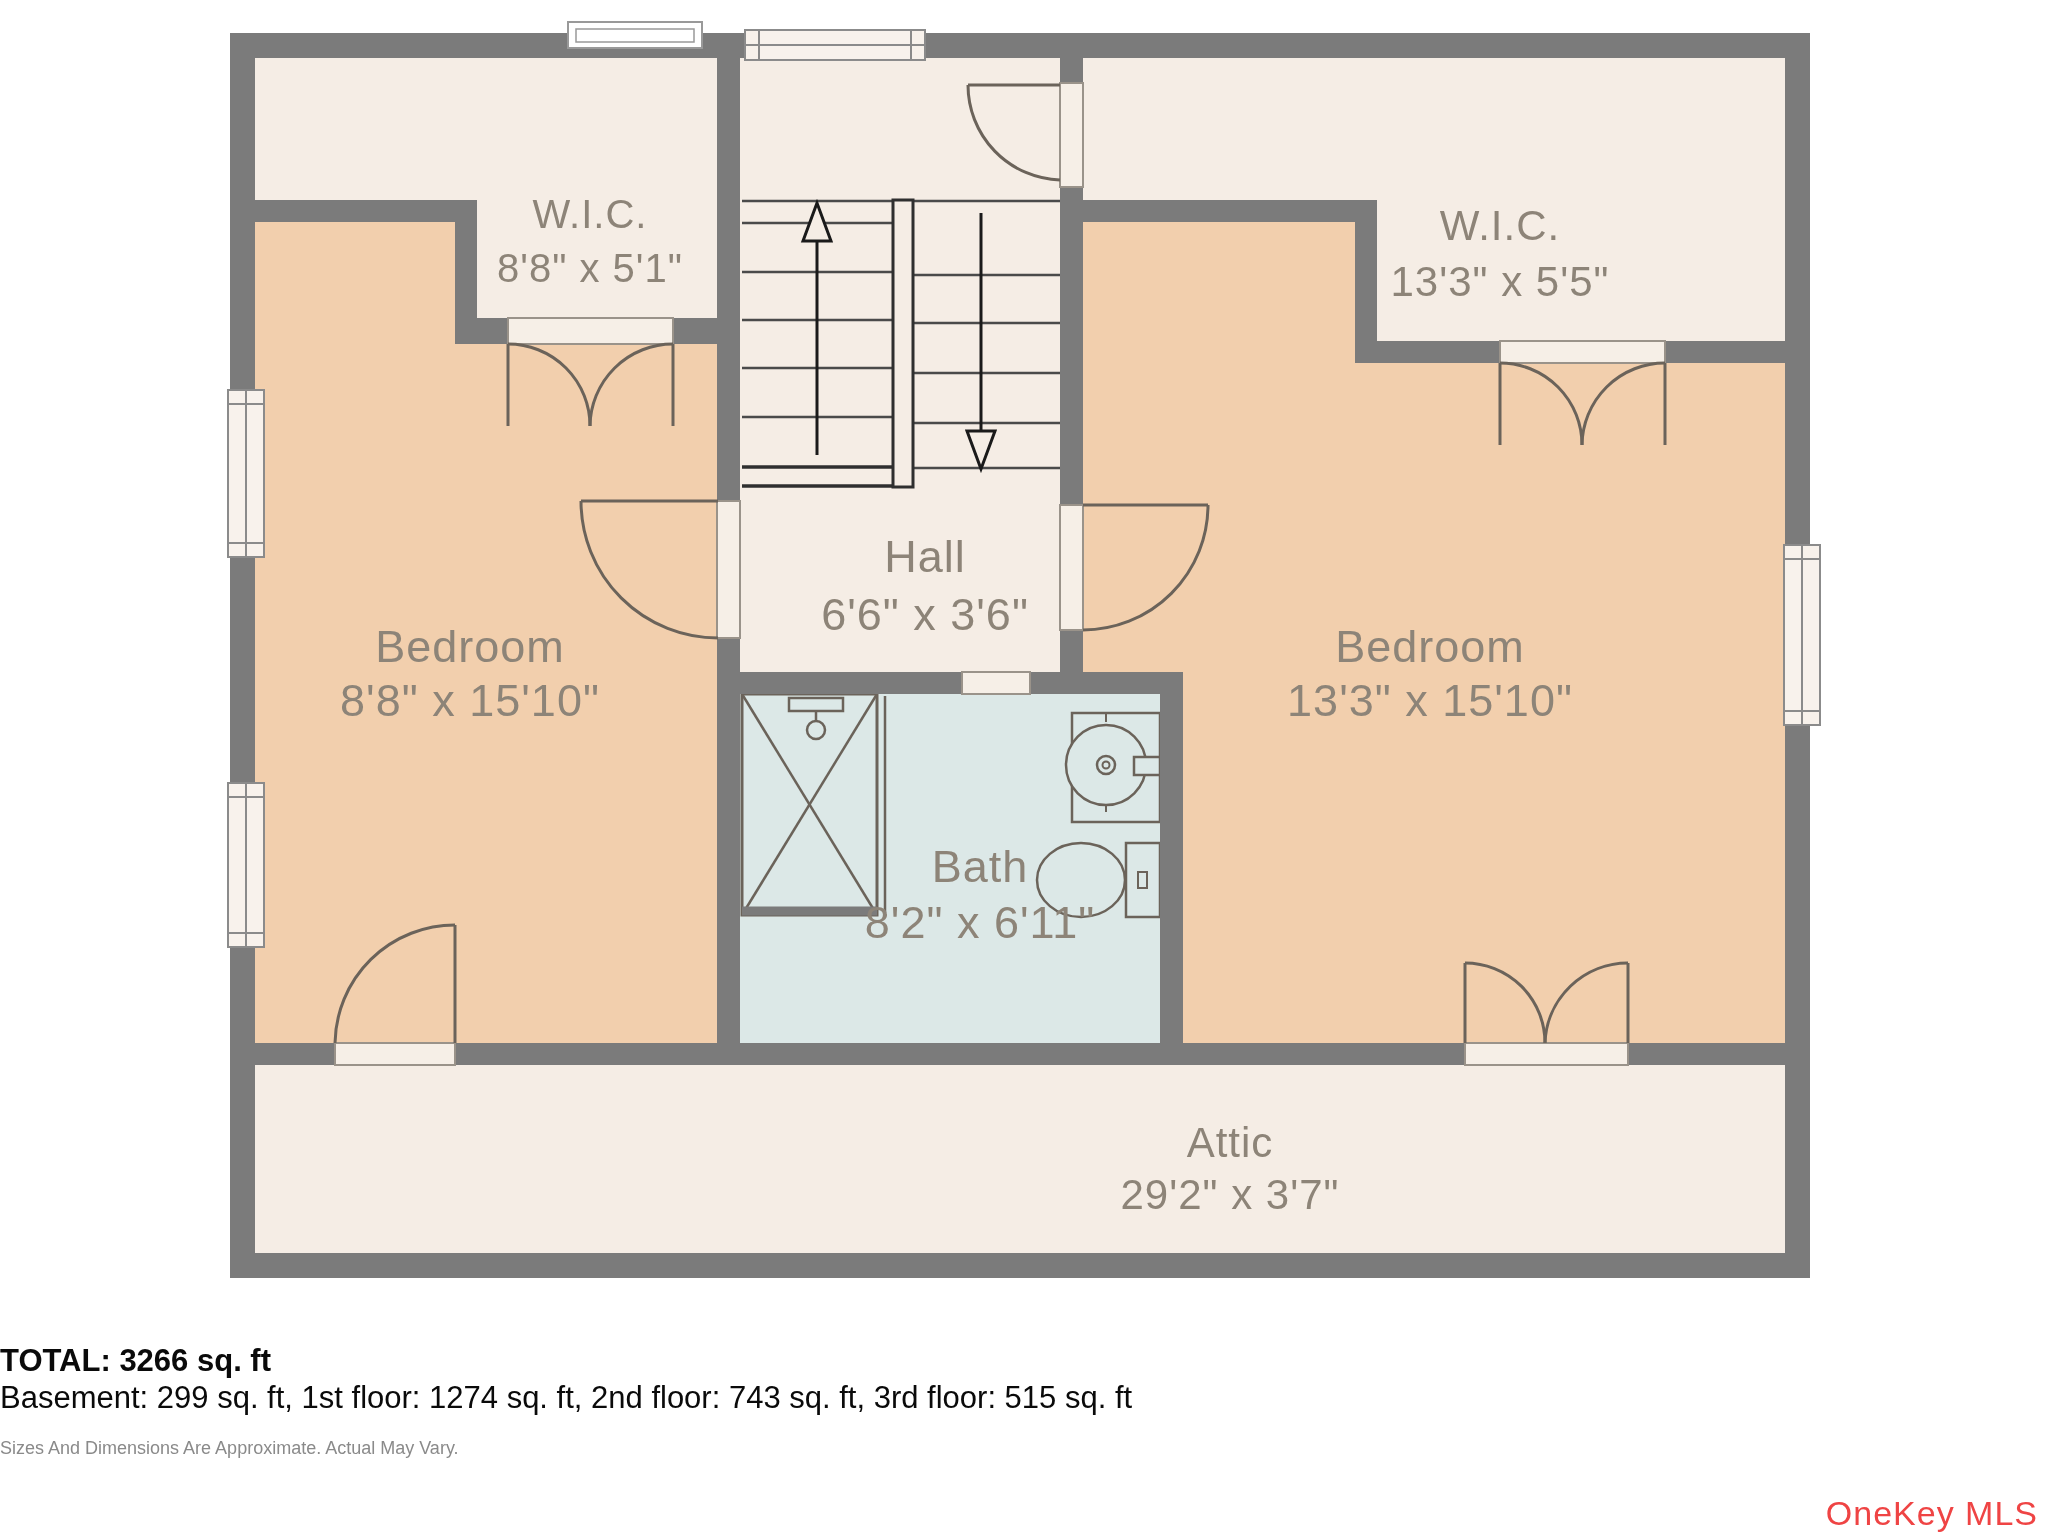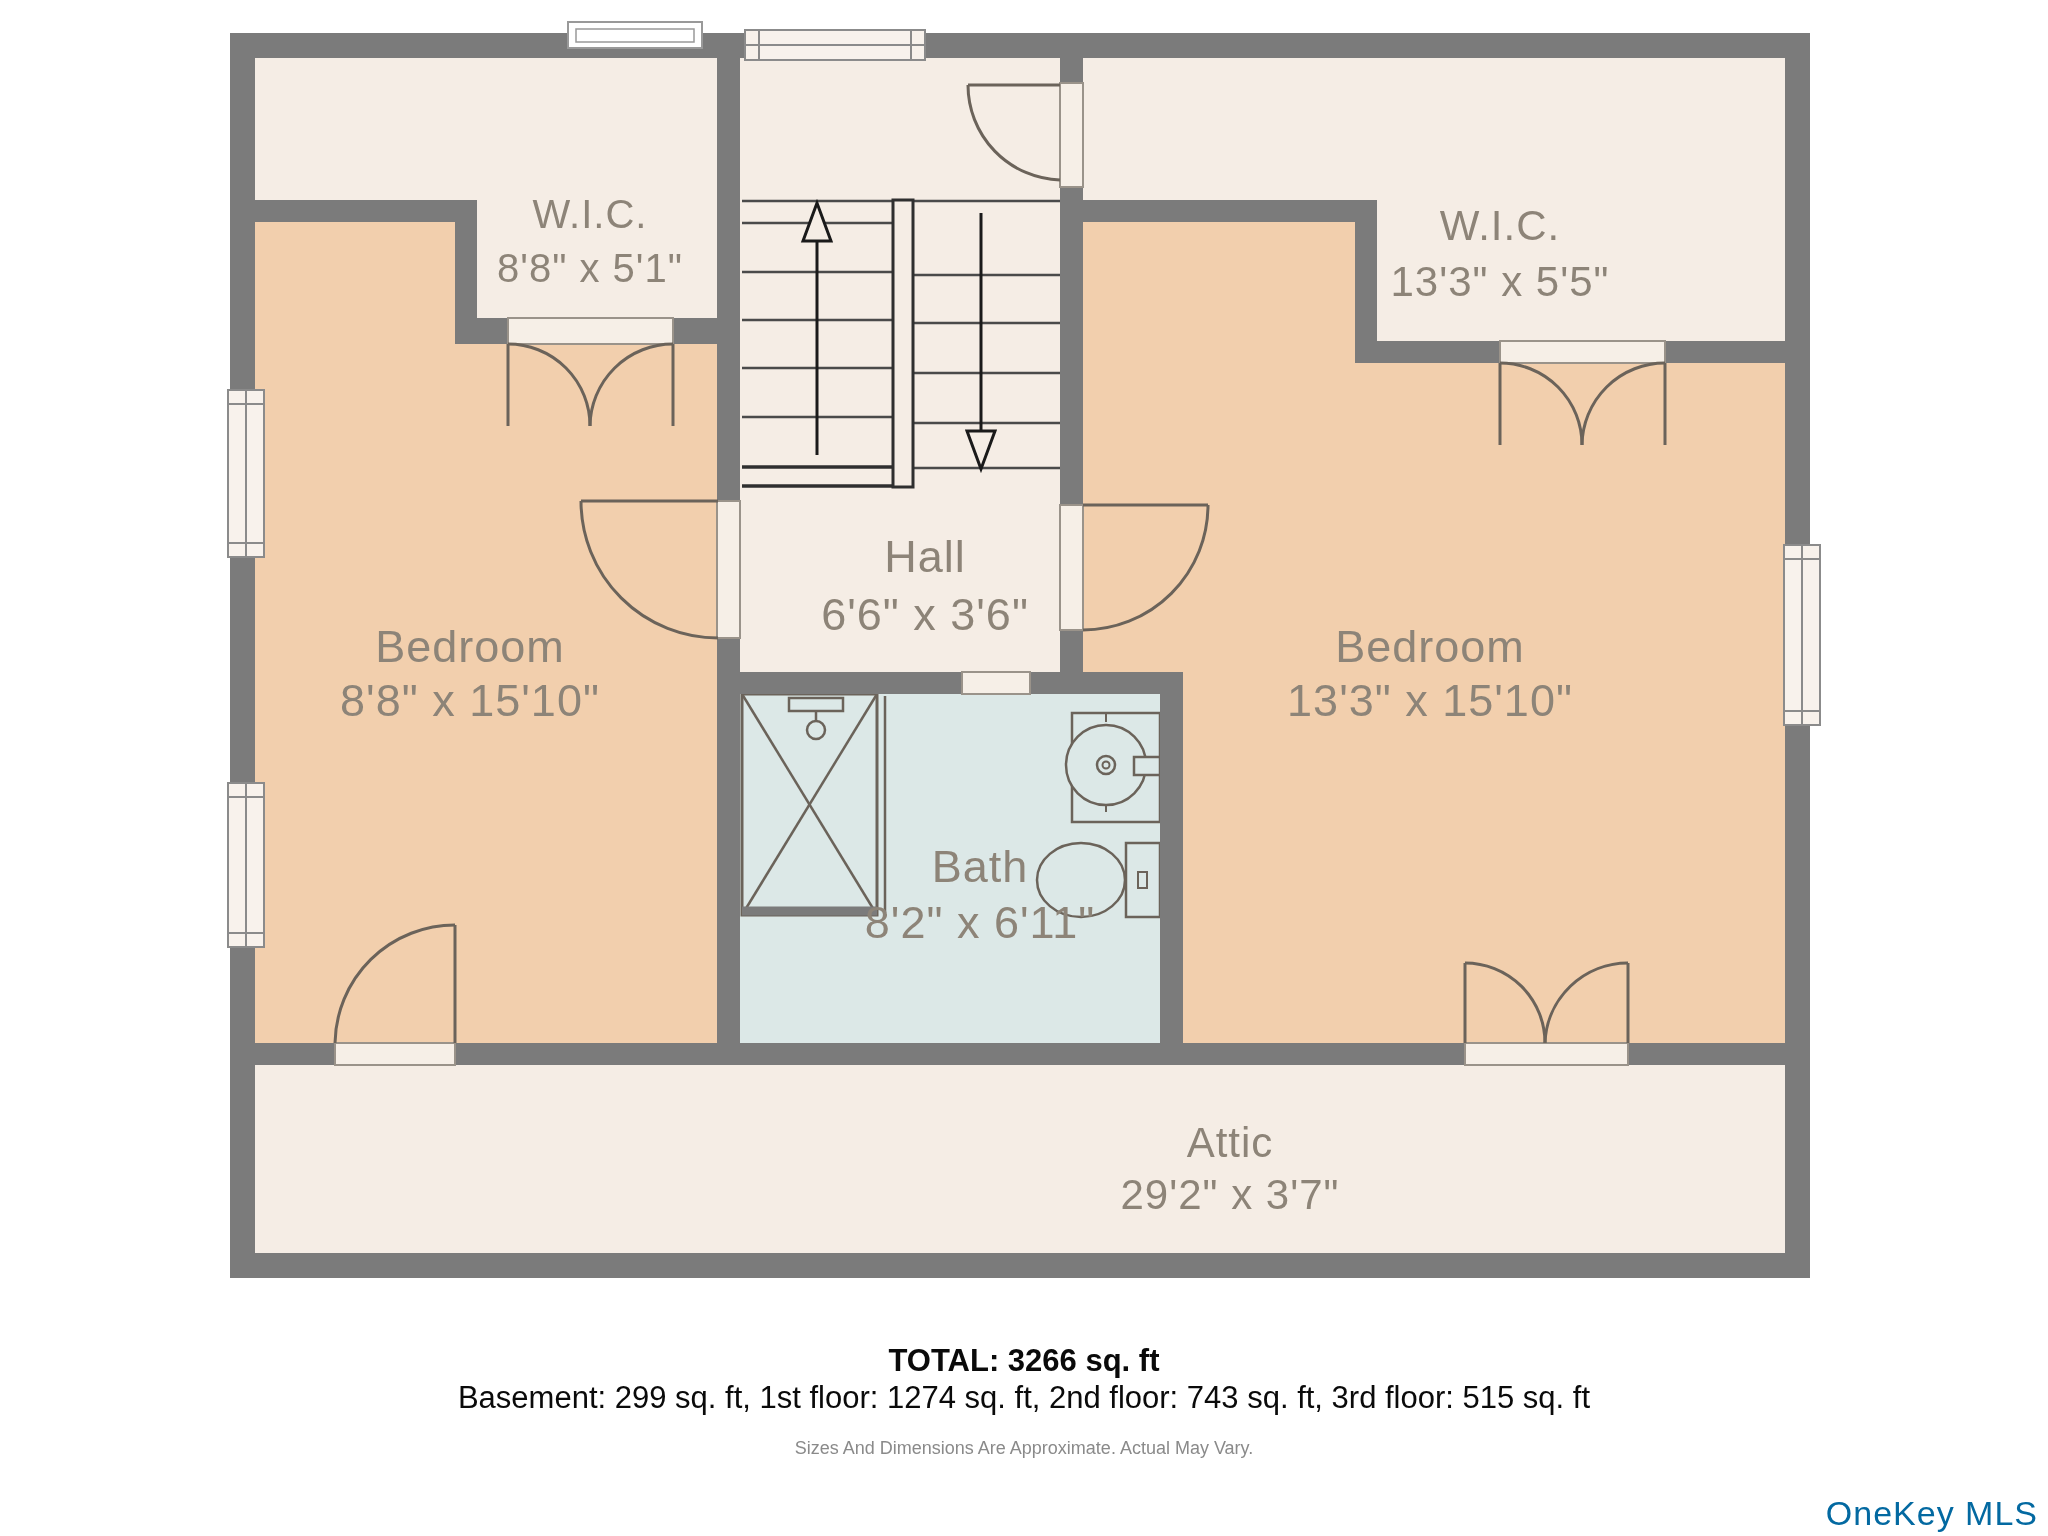--- a/index.html
+++ b/index.html
@@ -1,24 +1,24 @@
 <!DOCTYPE html>
 <html><head>
 <meta charset="utf-8">
 <style>
   html,body{margin:0;padding:0;background:#ffffff;}
   body{width:2048px;height:1536px;position:relative;font-family:"Liberation Sans","DejaVu Sans",sans-serif;}
   #stage{position:absolute;left:0;top:0;width:2048px;height:1536px;border-radius:15px;}
   svg text{font-family:"Liberation Sans","DejaVu Sans",sans-serif;}
   .room-label{fill:#8d8478;letter-spacing:1px;}
-  .footer{position:absolute;left:0;right:0;top:1342px;text-align:center;color:#0a0a0a;}
+  .footer{position:absolute;left:0;right:0;top:1342px;text-align:left;color:#0a0a0a;}
   .footer .line{font-size:31px;line-height:37px;}
   .footer .total{font-weight:bold;font-size:31px;line-height:37px;}
   .footer .disclaimer{margin-top:22px;font-size:18px;color:#8a8a8a;line-height:20px;}
-  .watermark{position:absolute;right:10px;top:1494px;font-size:34px;color:#0369a1;letter-spacing:1px;}
+  .watermark{position:absolute;right:10px;top:1494px;font-size:34px;color:#ef4444;letter-spacing:1px;}
 </style>
 </head>
 <body>
 
 <div id="stage">
 <svg width="2048" height="1536" viewBox="0 0 2048 1536" xmlns="http://www.w3.org/2000/svg">
 
   <g>
     <polygon fill="#f5ede5" points="255,58 717,58 717,318 477,318 477,200 255,200"></polygon>
     <polygon fill="#f2cfad" points="255,222 455,222 455,344 717,344 717,1043 255,1043"></polygon>

